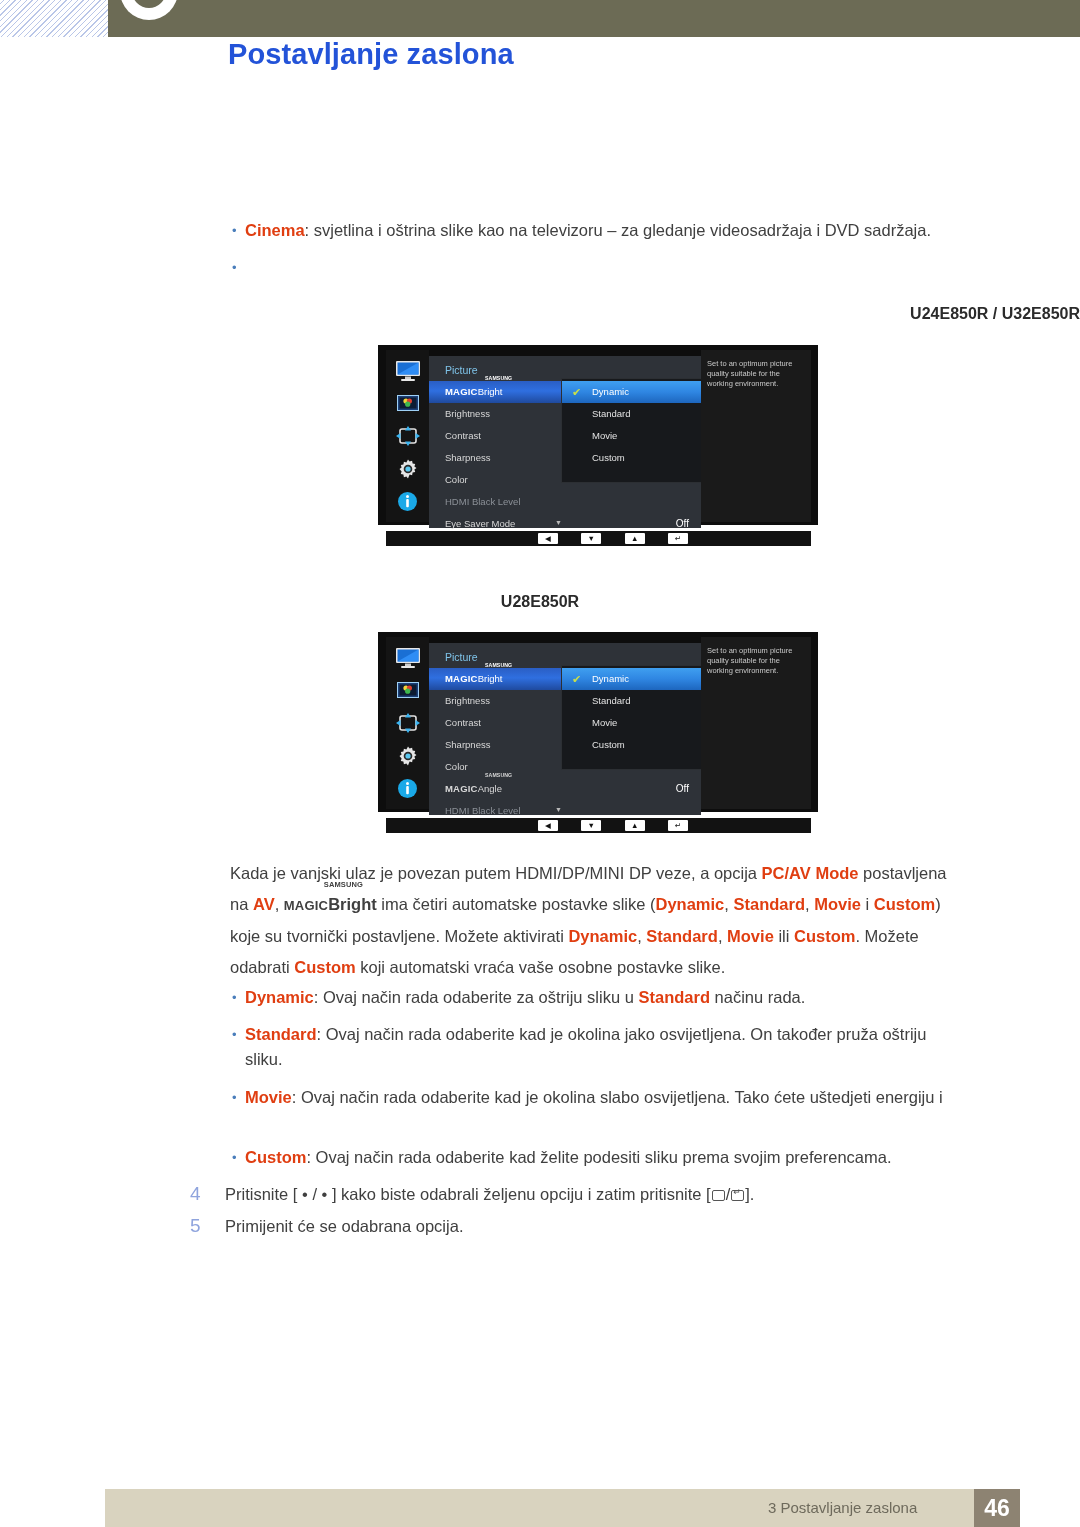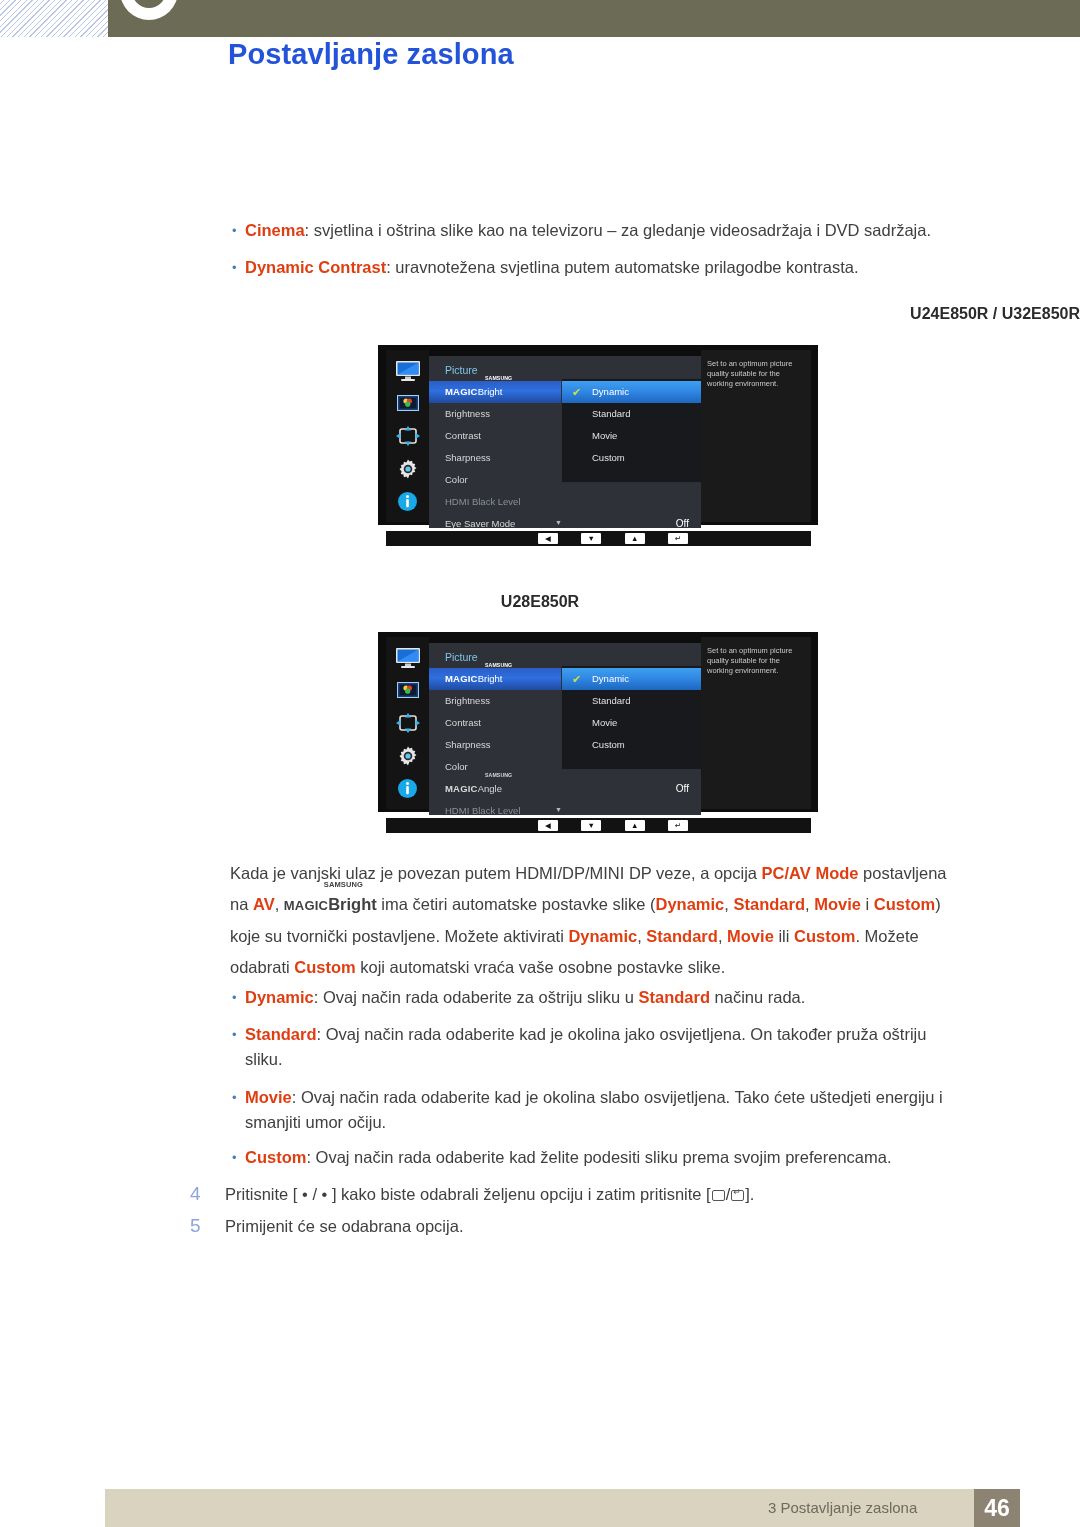--- a/index.html
+++ b/index.html
@@ -368,23 +368,20 @@
 
 <div class="bullet-row" style="left:230px; top:218px; width:790px;">
   <div class="bullet-dot">•</div>
   <div class="bullet-text">
     <span class="kw">Cinema</span><span>: svjetlina i oštrina slike kao na televizoru – za gledanje videosadržaja i DVD sadržaja.</span>
   </div>
 </div>
 
 <div class="bullet-row" style="left:230px; top:255px; width:790px;">
   <div class="bullet-dot">•</div>
-  <div class="bullet-text">
-    <span class="kw">Dynamic Contrast</span><span>: uravnotežena svjetlina putem automatske prilagodbe kontrasta.</span>
-  </div>
 </div>
 
 <div class="model-label" style="top:305px;text-align:right;">U24E850R / U32E850R</div>
 
 <div class="osd" style="left:378px; top:345px;">
   <div class="osd-screen"></div>
 
   <div class="osd-sidebar">
     <div class="side-icon">
       <svg width="26" height="22" viewBox="0 0 26 22">
@@ -653,21 +650,20 @@
   <div class="bullet-text">
     <span class="kw">Standard</span><span>: Ovaj način rada odaberite kad je okolina jako osvijetljena. On također pruža oštriju</span>
     <div>sliku.</div>
   </div>
 </div>
 
 <div class="bullet-row" style="left:230px; top:1085px; width:790px;">
   <div class="bullet-dot">•</div>
   <div class="bullet-text">
     <span class="kw">Movie</span><span>: Ovaj način rada odaberite kad je okolina slabo osvijetljena. Tako ćete uštedjeti energiju i</span>
-    <div>smanjiti umor očiju.</div>
   </div>
 </div>
 
 <div class="bullet-row" style="left:230px; top:1145px; width:790px;">
   <div class="bullet-dot">•</div>
   <div class="bullet-text">
     <span class="kw">Custom</span><span>: Ovaj način rada odaberite kad želite podesiti sliku prema svojim preferencama.</span>
   </div>
 </div>
 

